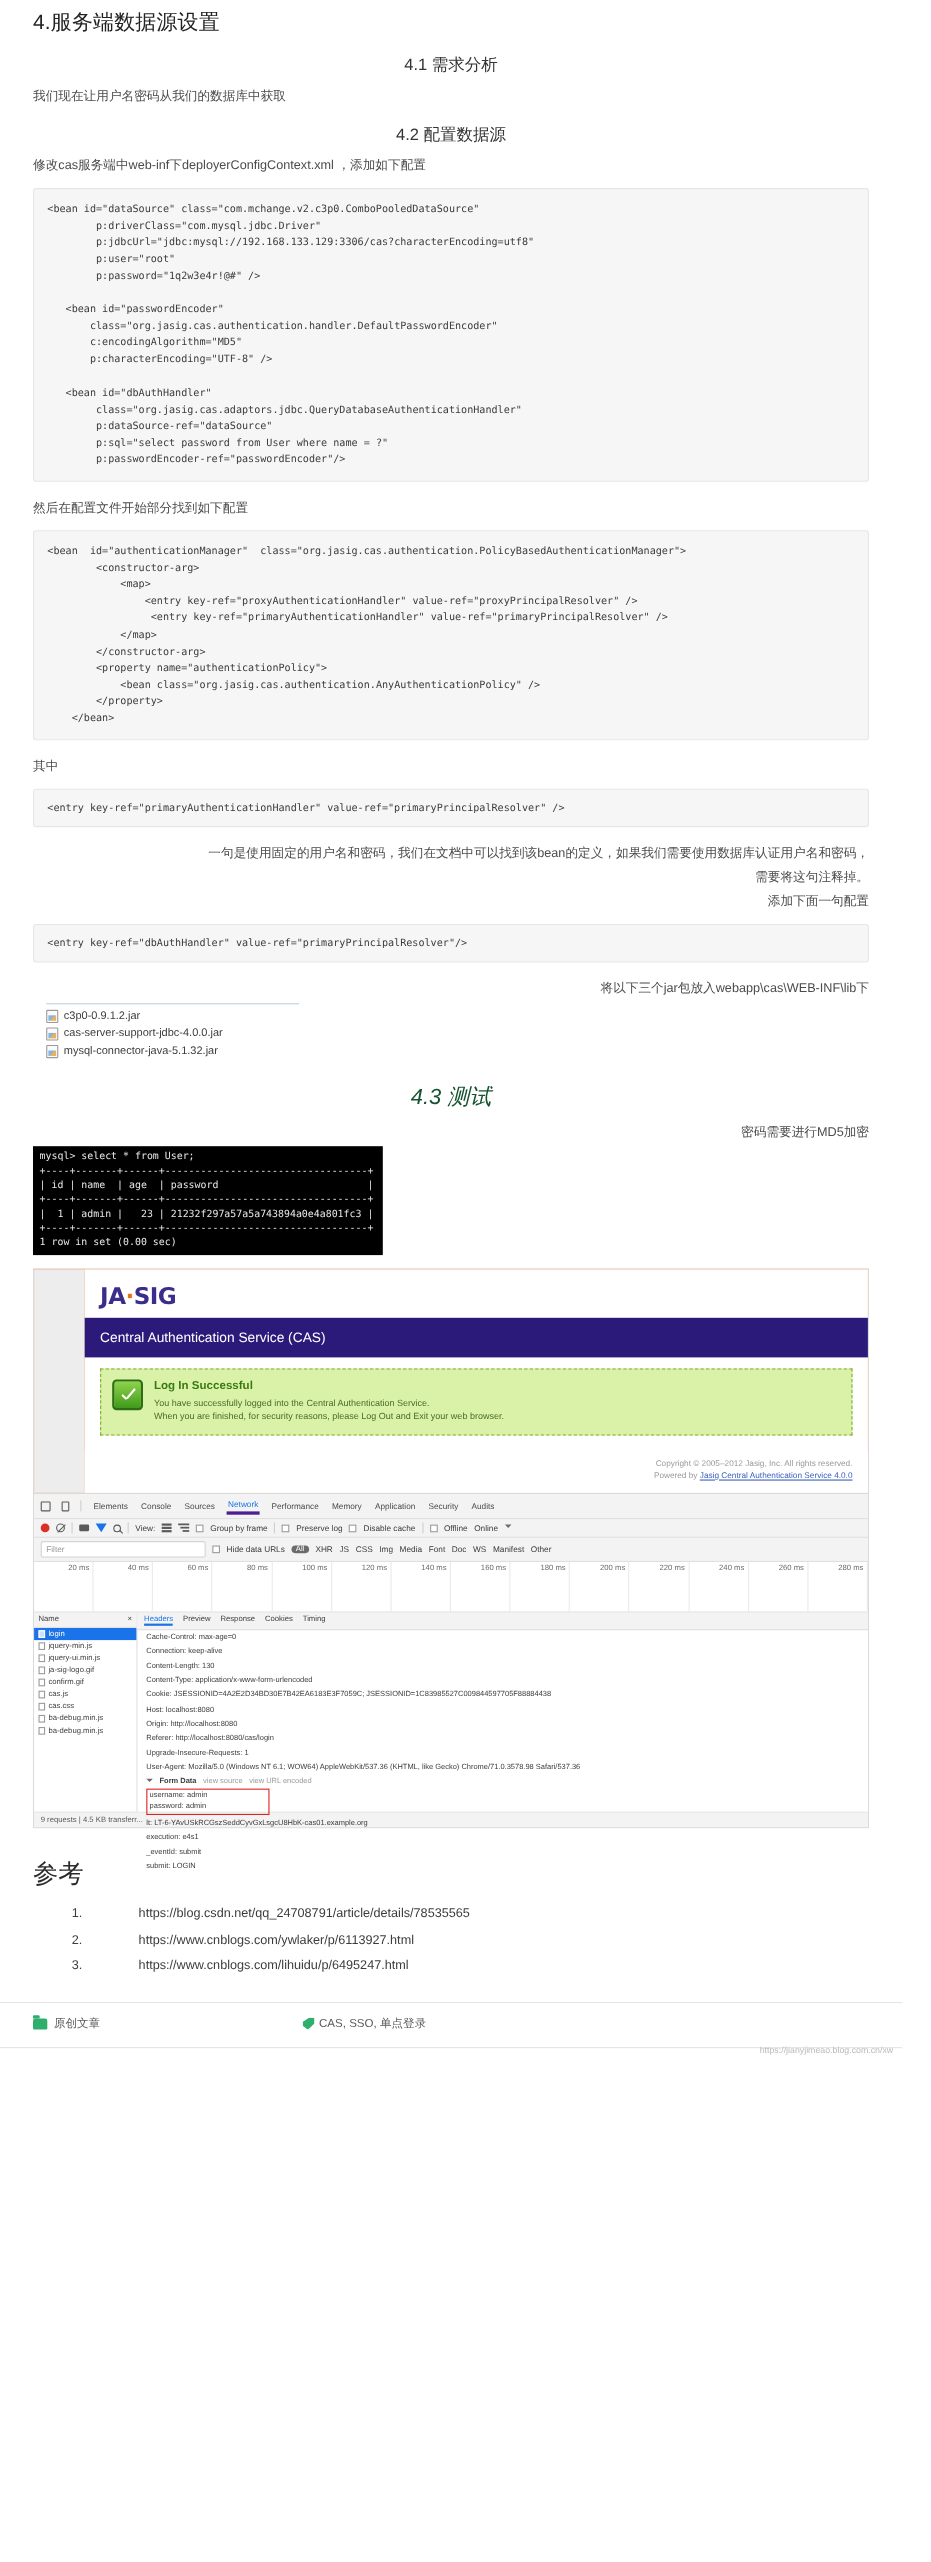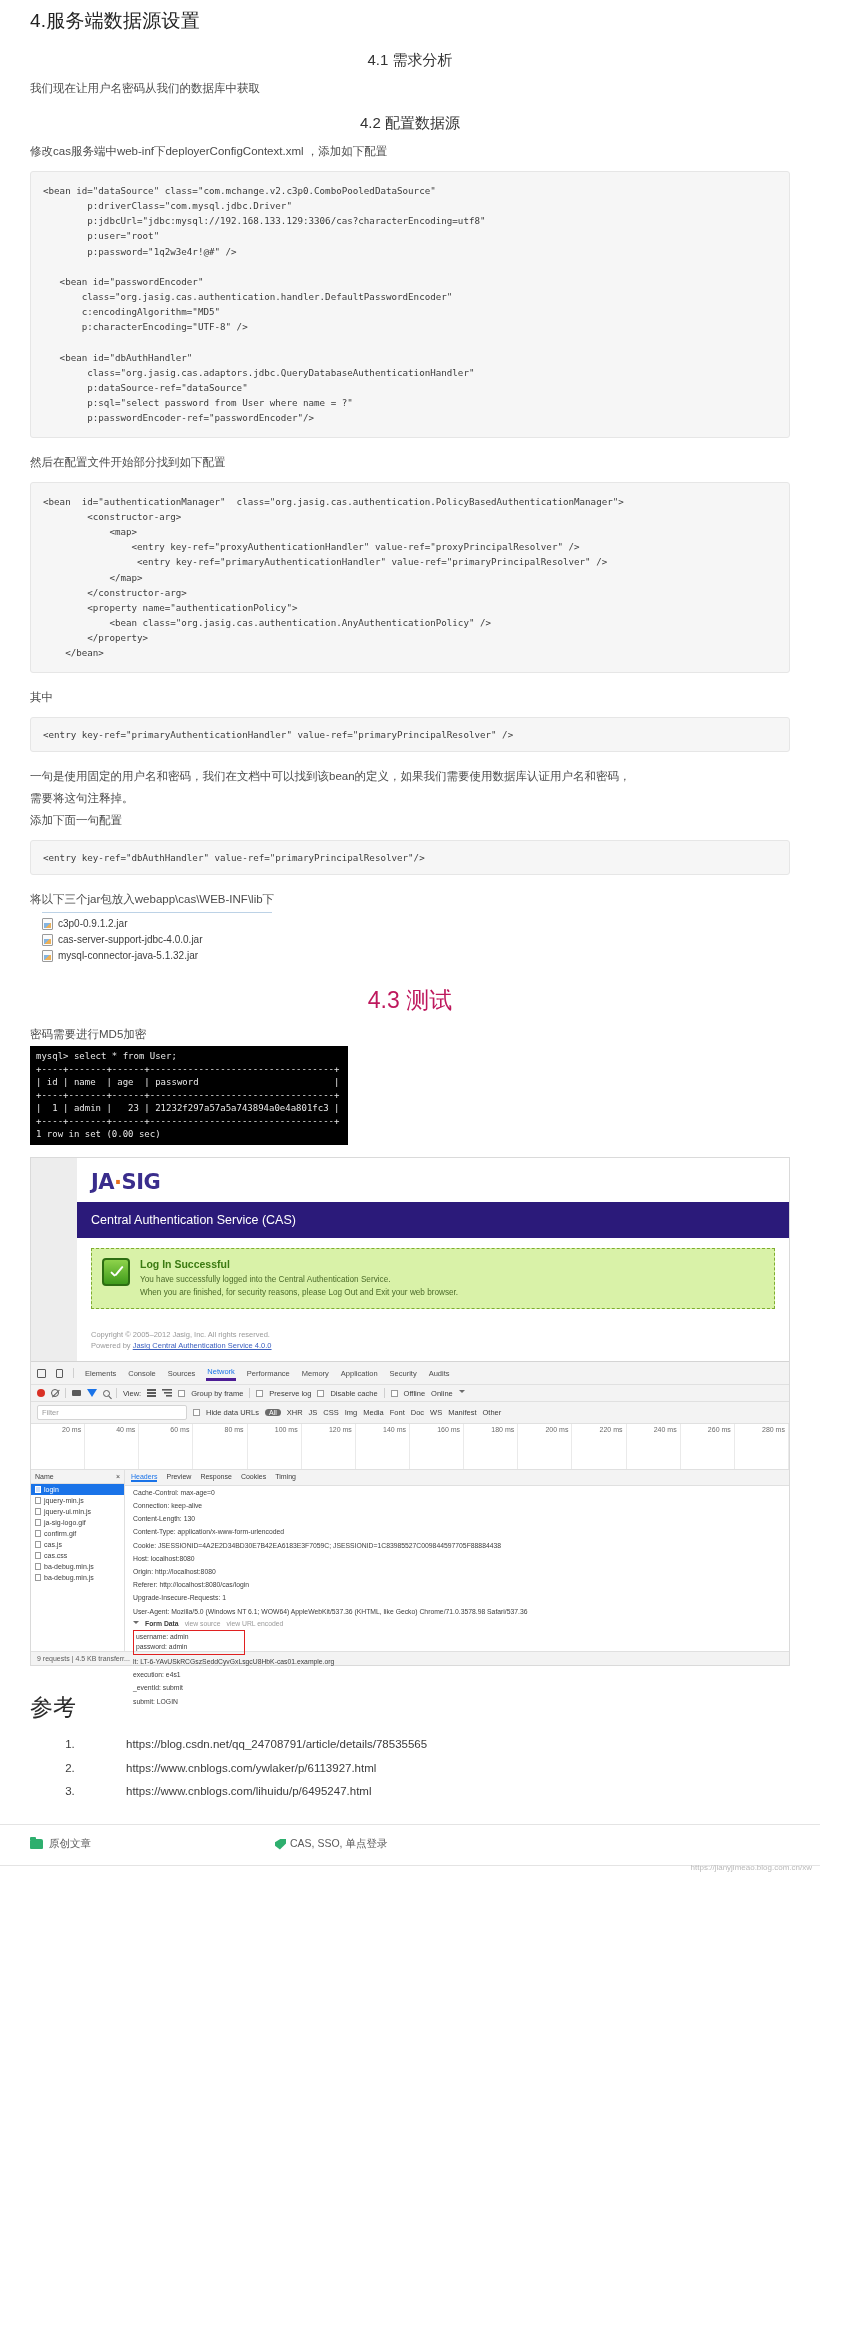--- a/index.html
+++ b/index.html
@@ -15,26 +15,26 @@
   .inner { padding: 0 30px; }
 
   h1.sec {
     font-size: 19px; font-weight: normal; color: #222;
     margin: 8px 0 4px 0; line-height: 1.4; letter-spacing: .2px;
   }
   h2.sub {
     font-size: 15px; font-weight: normal; color: #333;
     margin: 14px 0 8px 0; line-height: 1.4; text-align: center;
   }
-  h2.sub.big { font-size: 23px; margin: 20px 0 8px 0; color: #be185d; }
+  h2.sub.big { font-size: 20px; margin: 20px 0 8px 0; color: #14532d; font-style: italic; }
   p.para {
     font-size: 11.5px; color: #4b4b4b; line-height: 1.75;
     margin: 6px 0 10px 0;
   }
-  p.tight { margin: 2px 0 2px 0; }
+  p.tight { margin: 2px 0 2px 0; text-align: right; }
 
   pre.code {
     background: #f6f6f6;
     border: 1px solid #e6e6e6;
     border-radius: 3px;
     padding: 11px 12px;
     margin: 10px 0 14px 0;
     font-family: "DejaVu Sans Mono", "Liberation Mono", monospace;
     font-size: 9.2px;
     line-height: 1.65;
@@ -97,21 +97,21 @@
     content:''; position:absolute; left:6px; top:13px; width:6px; height:2px;
     background:#fff; transform: rotate(45deg); border-radius:1px;
   }
   .check-badge:after {
     content:''; position:absolute; left:9px; top:10px; width:12px; height:2px;
     background:#fff; transform: rotate(-50deg); border-radius:1px;
   }
   .succ-title { color:#3b7a12; font-weight:bold; font-size: 10.5px; margin-bottom:4px;}
   .succ-line { color:#4c6b2a; font-size: 8.2px; line-height:1.5; }
   .cas-footer { padding: 6px 14px 10px 14px; background:#fff; }
-  .cas-footer div { font-size: 7.5px; color:#9a9a9a; line-height:1.5;}
+  .cas-footer div { font-size: 7.5px; color:#9a9a9a; line-height:1.5;text-align:right;}
   .cas-footer a { color: #3b5fbf; text-decoration: underline; }
 
   
   .devtools {
     background: #f3f3f3; font-family: "Liberation Sans", sans-serif;
     color: #3c3c3c; border-top: 1px solid #d4d4d4;
   }
   .dt-row { display:flex; align-items:center; gap:6px; padding: 3px 6px;
             border-bottom: 1px solid #e0e0e0; font-size: 7.5px; }
   .dt-tabs { gap: 10px; }

